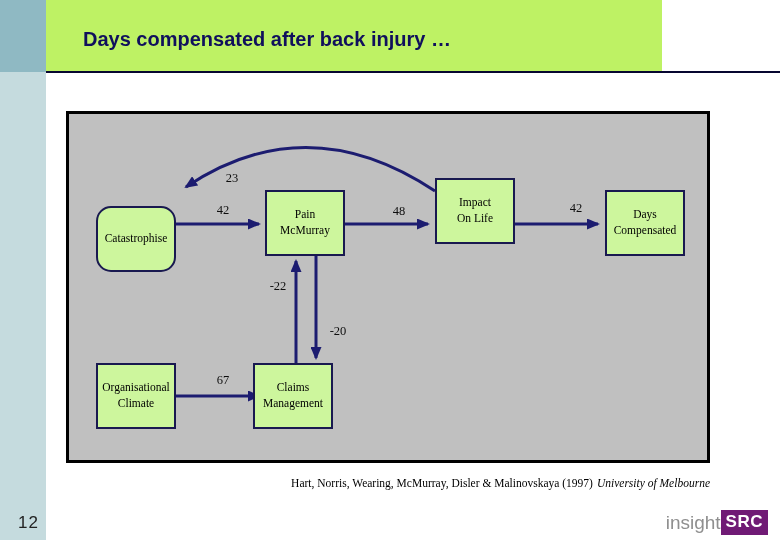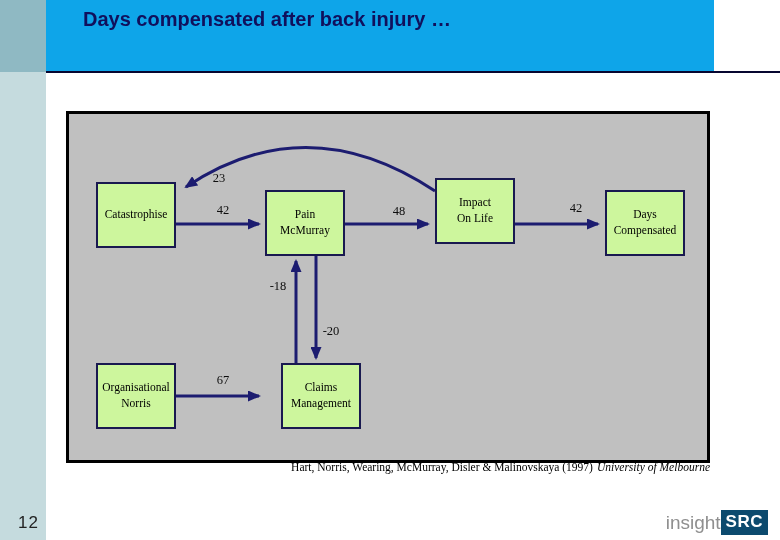--- a/index.html
+++ b/index.html
@@ -32,24 +32,24 @@
     left: 18px; top: 513px;
     font-size: 17px;
     color: #222222;
     letter-spacing: 1px;
   }
 
   
   .title-bar {
     position: absolute;
     left: 46px; top: 0;
-    width: 668px; height: 71px;
-    background: #0ea5e9;
+    width: 616px; height: 71px;
+    background: #bef264;
     display: flex;
-    align-items: flex-start;
+    align-items: center;
     padding-left: 37px;
     padding-top: 8px;
     box-sizing: border-box;
   }
   .slide-title {
     margin: 0;
     font-size: 20px;
     font-weight: bold;
     color: #10105c;
   }
@@ -89,47 +89,47 @@
     display: flex;
     align-items: center;
     justify-content: center;
     text-align: center;
     font-family: "Liberation Serif", serif;
     font-size: 11.5px;
     line-height: 1.35;
     color: #000;
     white-space: pre-line;
   }
-  .node-catastrophise { left: 27px;  top: 68px; }
+  .node-catastrophise { left: 27px;  top: 92px; border-radius: 15px; }
   .node-pain          { left: 196px; top: 76px; }
   .node-impact        { left: 366px; top: 64px; }
   .node-days          { left: 536px; top: 76px; }
   .node-org           { left: 27px;  top: 249px; }
-  .node-claims        { left: 212px; top: 249px; }
+  .node-claims        { left: 184px; top: 249px; }
 
   .edge-label {
     position: absolute;
     transform: translate(-50%, -50%);
     font-family: "Liberation Serif", serif;
     font-size: 12.5px;
     color: #0d0d0d;
     white-space: nowrap;
   }
-  .lbl-23  { left: 150px; top: 64px; }
+  .lbl-23  { left: 163px; top: 64px; }
   .lbl-42a { left: 154px; top: 96px; }
   .lbl-48  { left: 330px; top: 97px; }
   .lbl-42b { left: 507px; top: 94px; }
   .lbl-m22 { left: 209px; top: 172px; }
-  .lbl-m20 { left: 262px; top: 217px; }
+  .lbl-m20 { left: 269px; top: 217px; }
   .lbl-67  { left: 154px; top: 266px; }
 
   
   .citation {
     position: absolute;
-    top: 461px;
+    top: 477px;
     right: 70px;
     font-family: "Liberation Serif", serif;
     font-size: 11.5px;
     color: #000;
     white-space: nowrap;
   }
   .citation .authors { margin-right: 4px; }
   .citation .institution { font-style: italic; }
 
   
@@ -138,21 +138,21 @@
     right: 12px; bottom: 5px;
     display: flex;
     align-items: center;
   }
   .logo-insight {
     color: #8f8f8f;
     font-size: 19px;
     margin-right: 0;
   }
   .logo-src {
-    background: #0c4a6e;
+    background: #701a75;
     color: #ffffff;
     font-size: 17px;
     font-weight: bold;
     padding: 2px 5px 3px 5px;
     letter-spacing: 0.5px;
   }
 </style>
 </head>
 <body>
 
@@ -196,32 +196,32 @@
       <div class="node node-impact">
         <span>Impact
 On Life</span>
       </div>
       <div class="node node-days">
         <span>Days
 Compensated</span>
       </div>
       <div class="node node-org">
         <span>Organisational
-Norris</span>
+Climate</span>
       </div>
       <div class="node node-claims">
         <span>Claims
 Management</span>
       </div>
 
       <span class="edge-label lbl-23">23</span>
       <span class="edge-label lbl-42a">42</span>
       <span class="edge-label lbl-48">48</span>
       <span class="edge-label lbl-42b">42</span>
-      <span class="edge-label lbl-m22">-18</span>
+      <span class="edge-label lbl-m22">-22</span>
       <span class="edge-label lbl-m20">-20</span>
       <span class="edge-label lbl-67">67</span>
 
     </div>
   </div>
 
   <div class="citation">
     <span class="authors">Hart, Norris, Wearing, McMurray, Disler &amp; Malinovskaya (1997)</span><span class="institution">University of Melbourne</span>
   </div>
 

